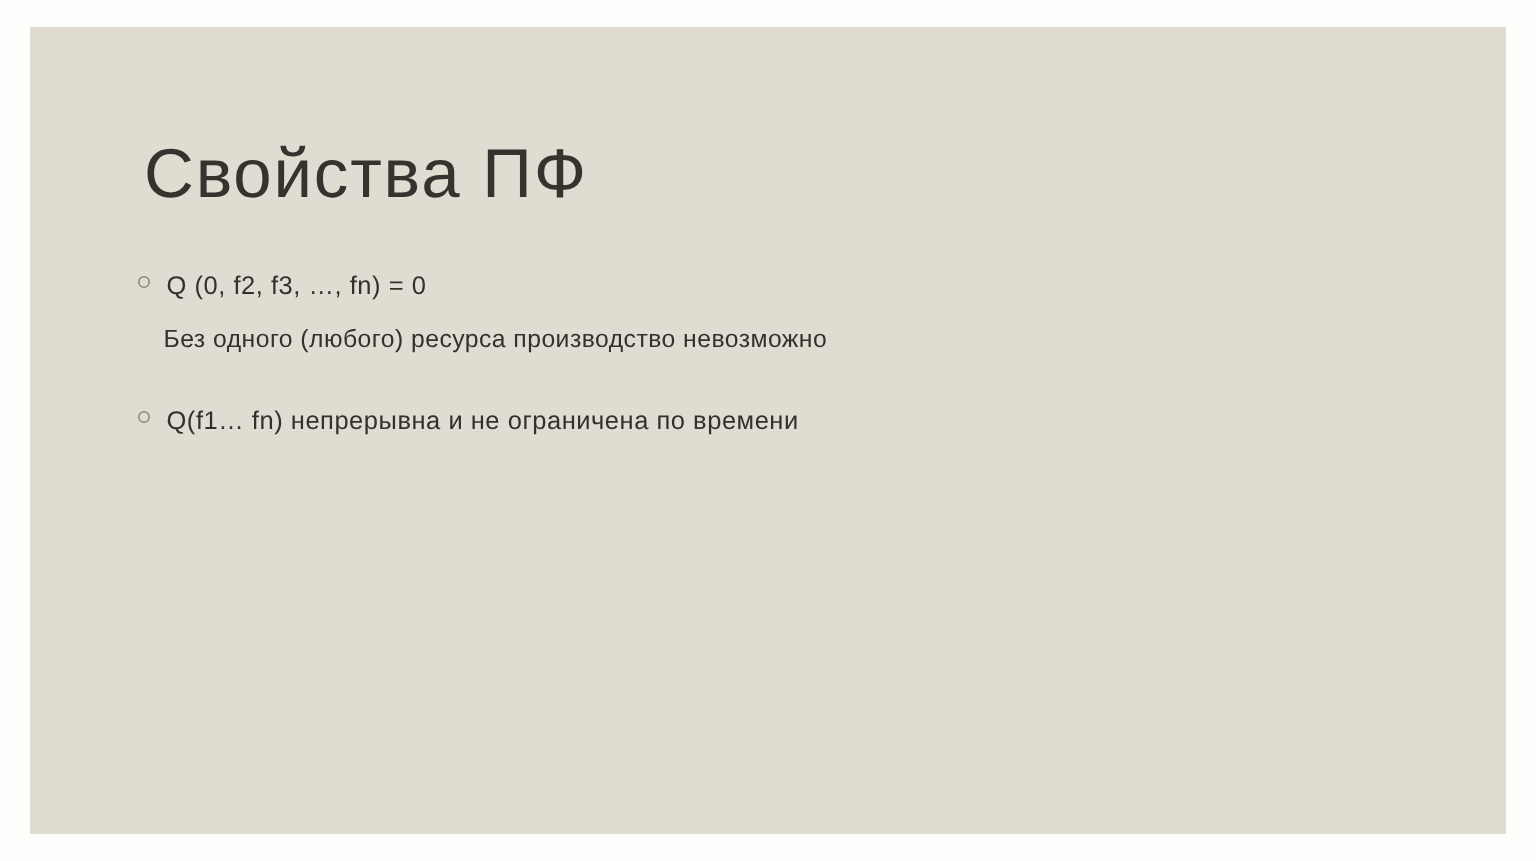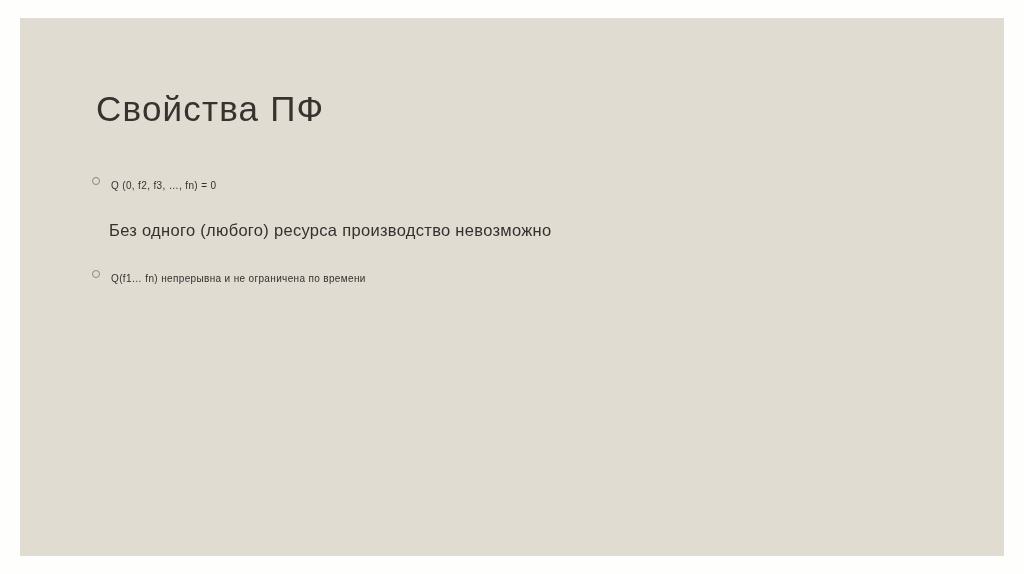--- a/index.html
+++ b/index.html
@@ -30,21 +30,21 @@
     width: 984px;
     height: 538px;
     background: #e1dcd2;
     overflow: hidden;
   }
 
   .slide-title {
     position: absolute;
     left: 76px;
     top: 72px;
-    font-size: 35px;
+    font-size: 46px;
     font-weight: 300;
     letter-spacing: 1.2px;
     color: #36332f;
     line-height: 1.1;
     white-space: nowrap;
   }
 
   .body-block {
     position: absolute;
     left: 72px;
@@ -55,21 +55,21 @@
   .group {
     margin-bottom: 28px;
   }
   .group:last-child {
     margin-bottom: 4px;
   }
 
   .bullet-line {
     display: flex;
     align-items: baseline;
-    font-size: 10px;
+    font-size: 17px;
     color: #33312e;
     letter-spacing: 0.35px;
     line-height: 1.55;
     white-space: nowrap;
   }
 
   .bullet-marker {
     flex: 0 0 auto;
     width: 6px;
     height: 6px;
@@ -83,21 +83,21 @@
 
   .bullet-text {
     flex: 0 1 auto;
   }
 
   .desc-line {
     font-size: 16.5px;
     color: #33312e;
     letter-spacing: 0.3px;
     line-height: 1.6;
-    margin-top: 23px;
+    margin-top: 9px;
     margin-left: 17px;
     white-space: nowrap;
   }
 </style>
 </head>
 <body>
 
 <div class="slide-frame">
   <div class="slide">
 

